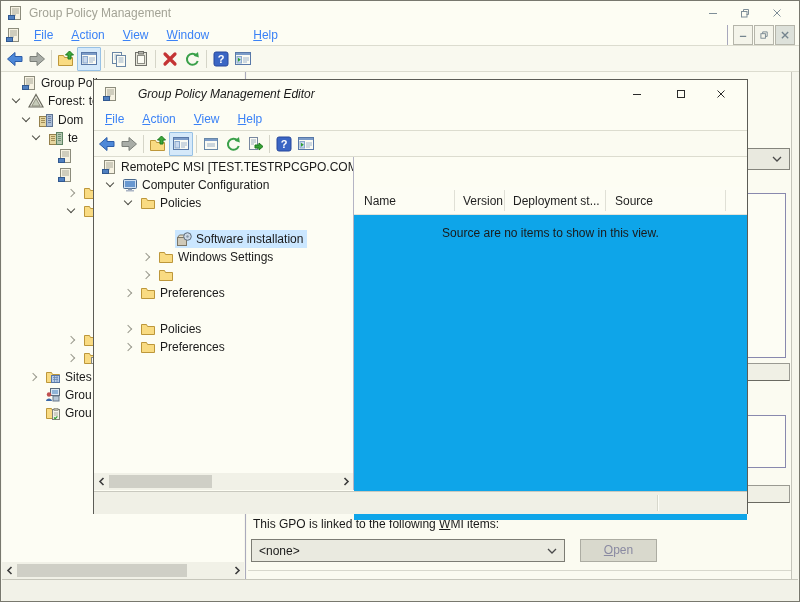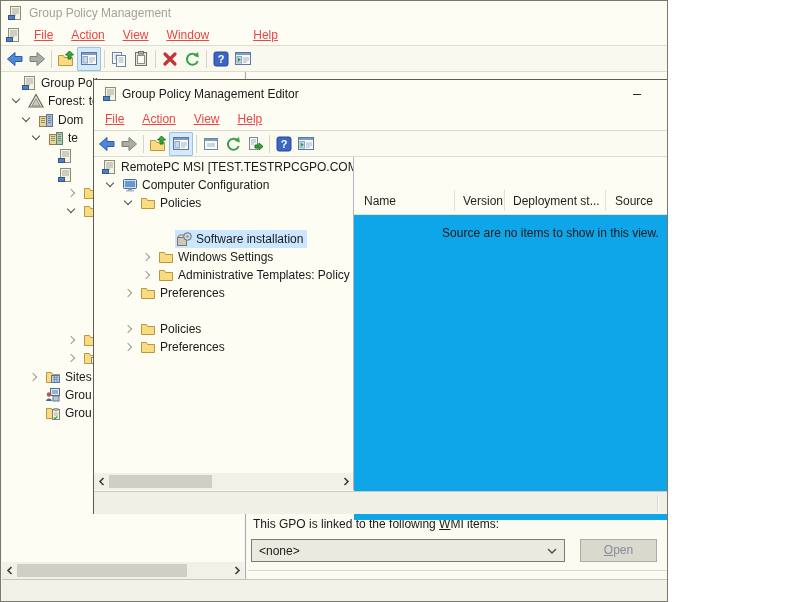--- a/index.html
+++ b/index.html
@@ -1,28 +1,28 @@
 <!DOCTYPE html>
 <html><head>
 <meta charset="utf-8">
 <style>
   html,body{margin:0;padding:0;background:#ffffff;}
-  #stage{position:relative;width:668px;height:602px;font-family:"Liberation Sans",sans-serif;
+  #stage{position:relative;width:800px;height:602px;font-family:"Liberation Sans",sans-serif;
          font-size:12px;color:#1a1a1a;background:#f6f6ec;border:1px solid #78786e;box-sizing:border-box;overflow:hidden;}
   .abs{position:absolute;}
   .flexc{display:flex;align-items:center;}
   svg{display:block;}
   .i16{width:16px;height:16px;flex:none;}
   .i18{width:18px;height:18px;flex:none;}
   
   .mw-titlebar{left:0;top:0;width:798px;height:24px;background:#fdfdf3;}
   .mw-title{margin-left:6px;color:#a3a396;}
   .winbtn{width:32px;height:22px;display:flex;align-items:center;justify-content:center;color:#7e8e98;}
   .mw-menubar{left:0;top:24px;width:798px;height:20px;background:#fdfdf3;border-bottom:1px solid #dcdccf;}
-  .menu-item{display:inline-block;padding:2px 9px;color:#ef4444;text-decoration:underline;}
+  .menu-item{display:inline-block;padding:2px 9px;color:#3b82f6;}
   .accel::first-letter{text-decoration:underline;}
   .mw-toolbar{left:0;top:45px;width:798px;height:25px;background:#f9f9ef;border-bottom:1px solid #dcdccf;}
   .tbtn{width:22px;height:22px;display:flex;align-items:center;justify-content:center;flex:none;}
   .tbtn.hl{background:#d5e9fa;border:1px solid #97c1e5;border-radius:1px;}
   .tsep{width:1px;height:18px;background:#d5d5c8;margin:0 3px;flex:none;}
   .mdibtn{width:18px;height:18px;border:1px solid #b5b5aa;background:#f4f4ea;display:flex;align-items:center;justify-content:center;color:#74848e;margin-left:1px;}
   .mdibtn.close{background:#dde1da;}
   
   .mw-left{left:1px;top:71px;width:242px;height:507px;background:#fdfdf4;overflow:hidden;}
   .mw-divider{left:244px;top:71px;width:1px;height:507px;background:#aaaabc;}
@@ -36,21 +36,21 @@
       border-right:1.4px solid #9a9a8e;border-bottom:1.4px solid #9a9a8e;transform:rotate(-45deg);}
   .chevbox.open::before{border-color:#4c4c44;transform:rotate(45deg);top:0px;}
   .sel{display:flex;align-items:center;background:#cbe7ff;padding:1px 4px 1px 1px;}
   
   .hscroll{position:absolute;left:0;right:0;bottom:0;height:17px;background:#f1f1e7;display:flex;align-items:center;}
   .sbarrow{width:15px;height:17px;display:flex;align-items:center;justify-content:center;flex:none;}
   .sbthumb{height:13px;background:#cfcfc6;flex:none;}
   
   #editor{left:92px;top:78px;width:655px;height:435px;background:#fdfdf3;border:1px solid #5c5c56;box-sizing:border-box;z-index:5;}
   .ed-titlebar{left:0;top:0;width:653px;height:27px;background:#fdfdf3;}
-  .ed-title{margin-left:4px;color:#1a1a1a;}
+  .ed-title{margin-left:20px;color:#1a1a1a;font-style:italic;}
   .winbtn.dark{color:#2a2a2a;}
   .ed-menubar{left:0;top:27px;width:653px;height:23px;border-bottom:1px solid #dcdccf;background:#fdfdf3;}
   .ed-toolbar{left:0;top:51px;width:653px;height:25px;border-bottom:1px solid #dcdccf;background:#fbfbf1;}
   .ed-tree{left:0;top:77px;width:260px;height:333px;background:#fdfdf4;border-right:1px solid #b4b4c4;box-sizing:border-box;overflow:hidden;}
   .ed-list{left:260px;top:77px;width:393px;height:333px;background:#0ea5e9;overflow:hidden;margin-top:30px;}
   .lv-header{position:absolute;left:0;top:0;right:0;height:27px;background:#fdfdf4;border-bottom:1px solid #e4e4da;}
   .lv-col{position:absolute;top:0;height:27px;line-height:29px;color:#1f1f1f;}
   .lv-sep{position:absolute;top:3px;width:1px;height:21px;background:#e0e0d6;}
   .lv-empty{position:absolute;left:0;right:0;top:39px;text-align:center;color:#1a1a1a;}
   .ed-status{left:0;top:411px;width:653px;height:22px;background:#f0f0e6;border-top:1px solid #c9c9bf;}
@@ -495,21 +495,20 @@
         <svg class="i16" viewBox="0 0 16 16">
             <path d="M1.5 3.5h5l1 2h7v8h-13z" fill="#f9db82" stroke="#bd973a"></path>
           </svg>
         <span class="tl">Windows Settings</span>
       </div>
       <div class="trow" style="top:109px;padding-left:47px">
         <span class="chevbox"></span>
         <svg class="i16" viewBox="0 0 16 16">
             <path d="M1.5 3.5h5l1 2h7v8h-13z" fill="#f9db82" stroke="#bd973a"></path>
           </svg>
-        <span class="tl">Administrative Templates: Policy</span>
       </div>
       <div class="trow" style="top:127px;padding-left:29px">
         <span class="chevbox"></span>
         <svg class="i16" viewBox="0 0 16 16">
             <path d="M1.5 3.5h5l1 2h7v8h-13z" fill="#f9db82" stroke="#bd973a"></path>
           </svg>
         <span class="tl">Preferences</span>
       </div>
       <div class="trow" style="top:163px;padding-left:29px">
         <span class="chevbox"></span>

